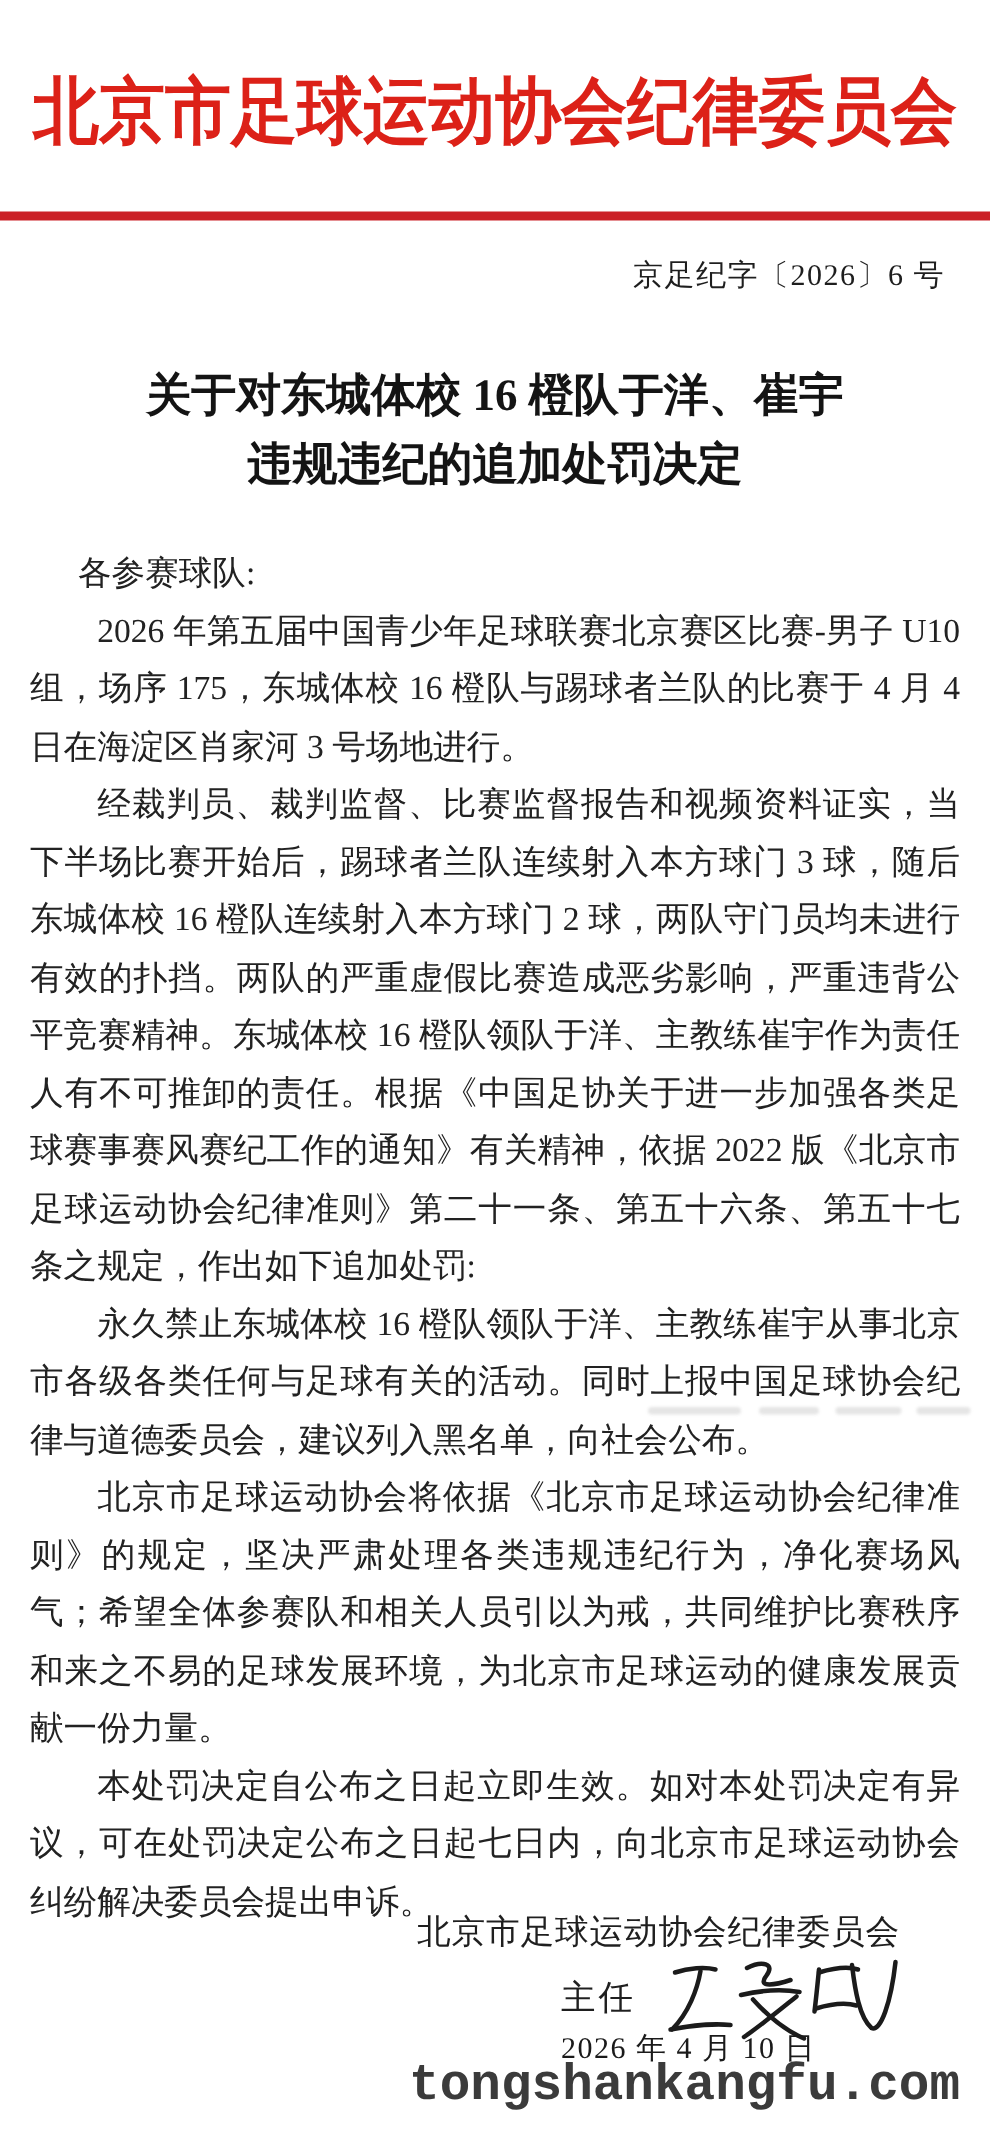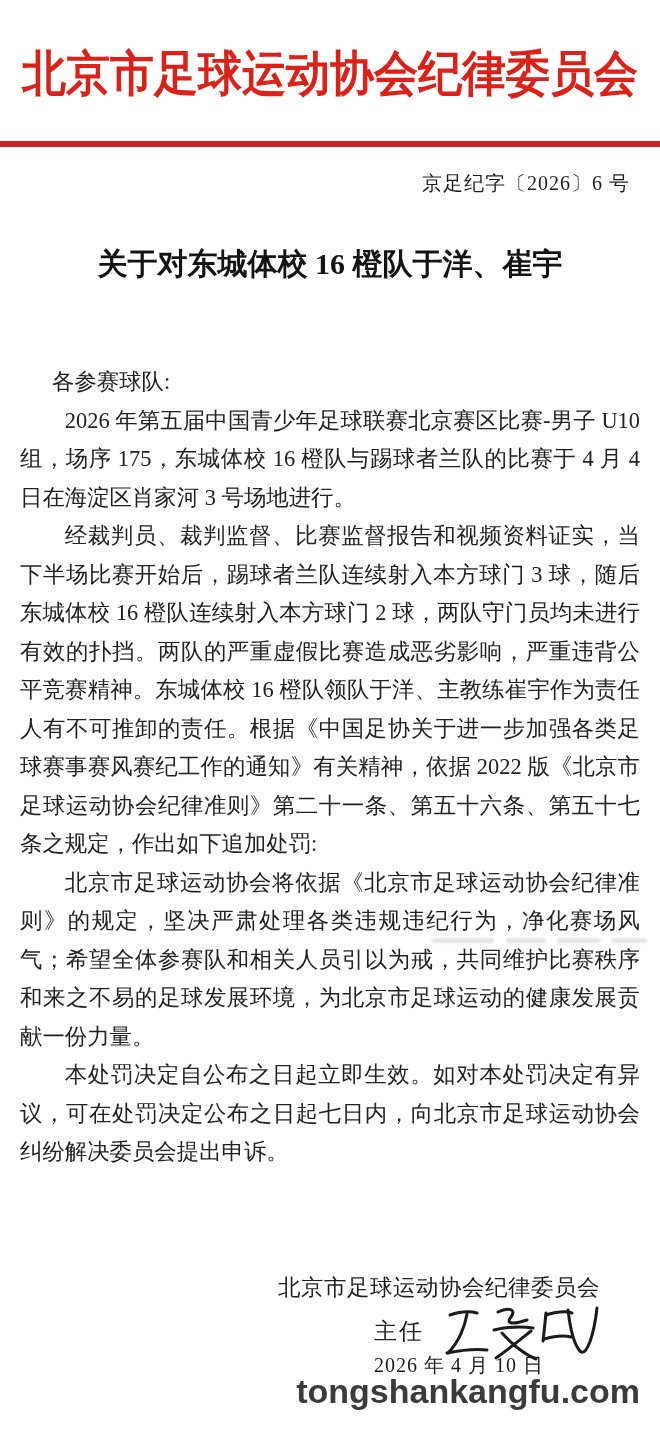--- a/index.html
+++ b/index.html
@@ -76,44 +76,46 @@
     letter-spacing: 2px;
   }
   .sig-svg { display: block; margin-left: 10px; }
   .sig-date {
     position: absolute; top: 1352px; left: 374px;
     font-size: 20px; color: #1a1a1a;
     letter-spacing: 1px;
   }
   .watermark {
     position: absolute; top: 1372px; right: 20px;
-    font-family: Liberation Sans, sans-serif;
+    font-family: Liberation Mono, monospace;
     font-weight: 700;
     font-size: 34px;
     color: #3b3b3b;
     letter-spacing: 0px;
   }
 </style>
 </head>
 <body>
 
 <h1 class="org-title">北京市足球运动协会纪律委员会</h1>
 
 <div class="red-rule"></div>
 
 <div class="doc-number">京足纪字〔2026〕6 号</div>
 
 <h2 class="doc-title">
   <span>关于对东城体校 16 橙队于洋、崔宇</span><br>
+  <span>违规违纪的追加处罚决定</span>
 </h2>
 
 <div class="body-text">
   <p class="salutation">各参赛球队:</p>
   <p>2026 年第五届中国青少年足球联赛北京赛区比赛-男子 U10 组，场序 175，东城体校 16 橙队与踢球者兰队的比赛于 4 月 4 日在海淀区肖家河 3 号场地进行。</p>
   <p>经裁判员、裁判监督、比赛监督报告和视频资料证实，当下半场比赛开始后，踢球者兰队连续射入本方球门 3 球，随后东城体校 16 橙队连续射入本方球门 2 球，两队守门员均未进行有效的扑挡。两队的严重虚假比赛造成恶劣影响，严重违背公平竞赛精神。东城体校 16 橙队领队于洋、主教练崔宇作为责任人有不可推卸的责任。根据《中国足协关于进一步加强各类足球赛事赛风赛纪工作的通知》有关精神，依据 2022 版《北京市足球运动协会纪律准则》第二十一条、第五十六条、第五十七条之规定，作出如下追加处罚:</p>
+  <p>永久禁止东城体校 16 橙队领队于洋、主教练崔宇从事北京市各级各类任何与足球有关的活动。同时上报中国足球协会纪律与道德委员会，建议列入黑名单，向社会公布。</p>
   <p>北京市足球运动协会将依据《北京市足球运动协会纪律准则》的规定，坚决严肃处理各类违规违纪行为，净化赛场风气；希望全体参赛队和相关人员引以为戒，共同维护比赛秩序和来之不易的足球发展环境，为北京市足球运动的健康发展贡献一份力量。</p>
   <p>本处罚决定自公布之日起立即生效。如对本处罚决定有异议，可在处罚决定公布之日起七日内，向北京市足球运动协会纠纷解决委员会提出申诉。</p>
 </div>
 
 <div class="smudge s1"></div>
 <div class="smudge s2"></div>
 <div class="smudge s3"></div>
 <div class="smudge s4"></div>
 
 <div class="sig-org">北京市足球运动协会纪律委员会</div>

